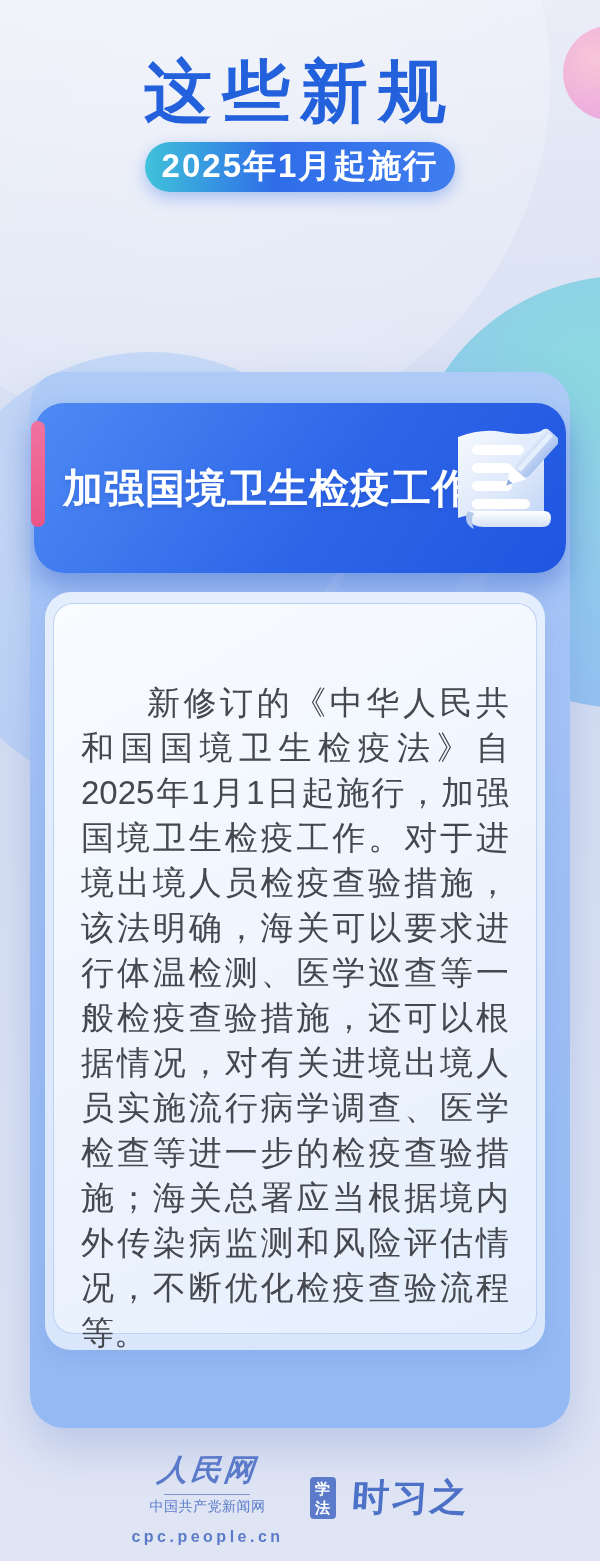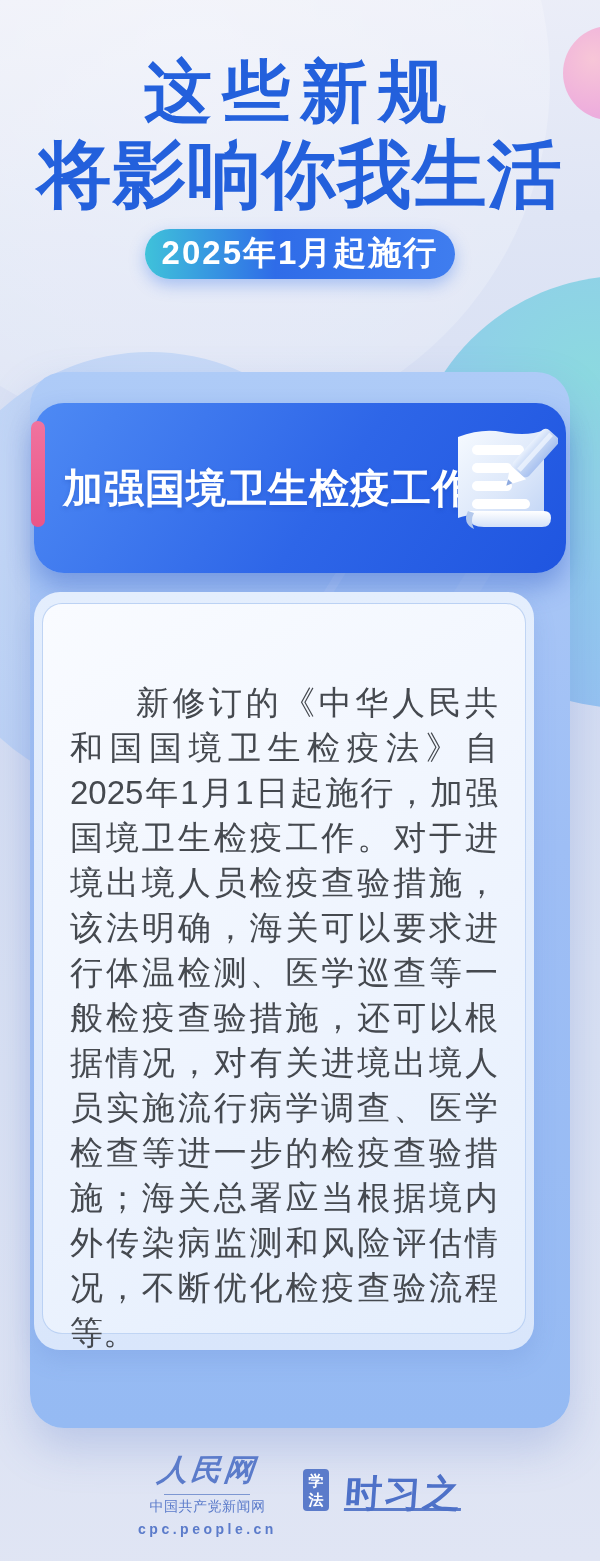--- a/index.html
+++ b/index.html
@@ -67,21 +67,21 @@
   }
   .section-title {
     margin:0 0 0 29px; color:#ffffff; font-size:40px; font-weight:900;
     letter-spacing:1px; white-space:nowrap;
     text-shadow:0 2px 4px rgba(20,60,160,.25);
     font-family:Liberation Serif, serif;
   }
   .doc-icon { position:absolute; right:8px; top:20px; width:114px; height:126px; }
   
   .panel-outer {
-    position:absolute; left:4px; top:220px; width:500px; height:758px;
+    position:absolute; left:15px; top:220px; width:500px; height:758px;
     border-radius:26px;
     background:linear-gradient(180deg,#e4eefd 0%,#d9e6fb 100%);
     box-shadow:0 10px 22px rgba(90,120,200,.18);
   }
   .panel-inner {
     position:absolute; left:8px; right:8px; top:11px; bottom:16px;
     border-radius:20px;
     border:1px solid rgba(168,197,240,.7);
     background:linear-gradient(150deg,#f9fbff 0%,#eef4fe 55%,#e4eefd 100%);
   }
@@ -94,43 +94,42 @@
   
   .footer {
     position:absolute; left:0; right:0; top:1450px; z-index:2;
     display:flex; justify-content:center; align-items:center; gap:26px;
     color:#5b7bca;
   }
   .people-logo { display:flex; flex-direction:column; align-items:center; }
   .people-script { font-size:30px; font-weight:bold; font-style:italic; letter-spacing:3px; transform:skewX(-6deg); }
   .logo-rule { width:86px; height:1px; background:#7d97d2; margin:3px 0 3px; }
   .people-subtitle { font-size:14px; font-weight:normal; letter-spacing:.5px; }
-  .people-url { font-size:14px; font-weight:bold; letter-spacing:3.5px; margin-top:5px; }
-  .shixizhi { display:flex; align-items:flex-start; gap:16px;text-decoration:underline; }
+  .people-url { font-size:16px; font-weight:bold; letter-spacing:3.5px; margin-top:12px; }
+  .shixizhi { display:flex; align-items:center; gap:16px; }
   .xuefa-badge {
     width:24px; height:40px; border-radius:4px; background:#5b7bca;
     color:#ffffff; font-size:15px; font-weight:bold; line-height:19px;
     display:flex; align-items:center; justify-content:center; text-align:center;
     word-break:break-all; padding:1px;
   }
   .shixizhi-text { font-size:37px; font-weight:900; color:#4e71c8; letter-spacing:2px; transform:skewX(-4deg); }
 </style>
 </head>
 <body>
 
 <div class="page">
 
   <div class="bg-circle circle-soft"></div>
   <div class="bg-circle circle-leftblue"></div>
   <div class="bg-circle circle-teal"></div>
   <div class="bg-circle circle-pink"></div>
 
   <header class="masthead">
     <h1 class="title-line title-line1">这些新规</h1>
-    <h1 class="title-line title-line2">将影响你我生活</h1>
     <div class="badge">2025年1月起施行</div>
   </header>
 
   <section class="card">
     <div class="ray ray1"></div>
     <div class="ray ray2"></div>
 
     <div class="card-header">
       <span class="pink-tab"></span>
       <h2 class="section-title">加强国境卫生检疫工作</h2>

